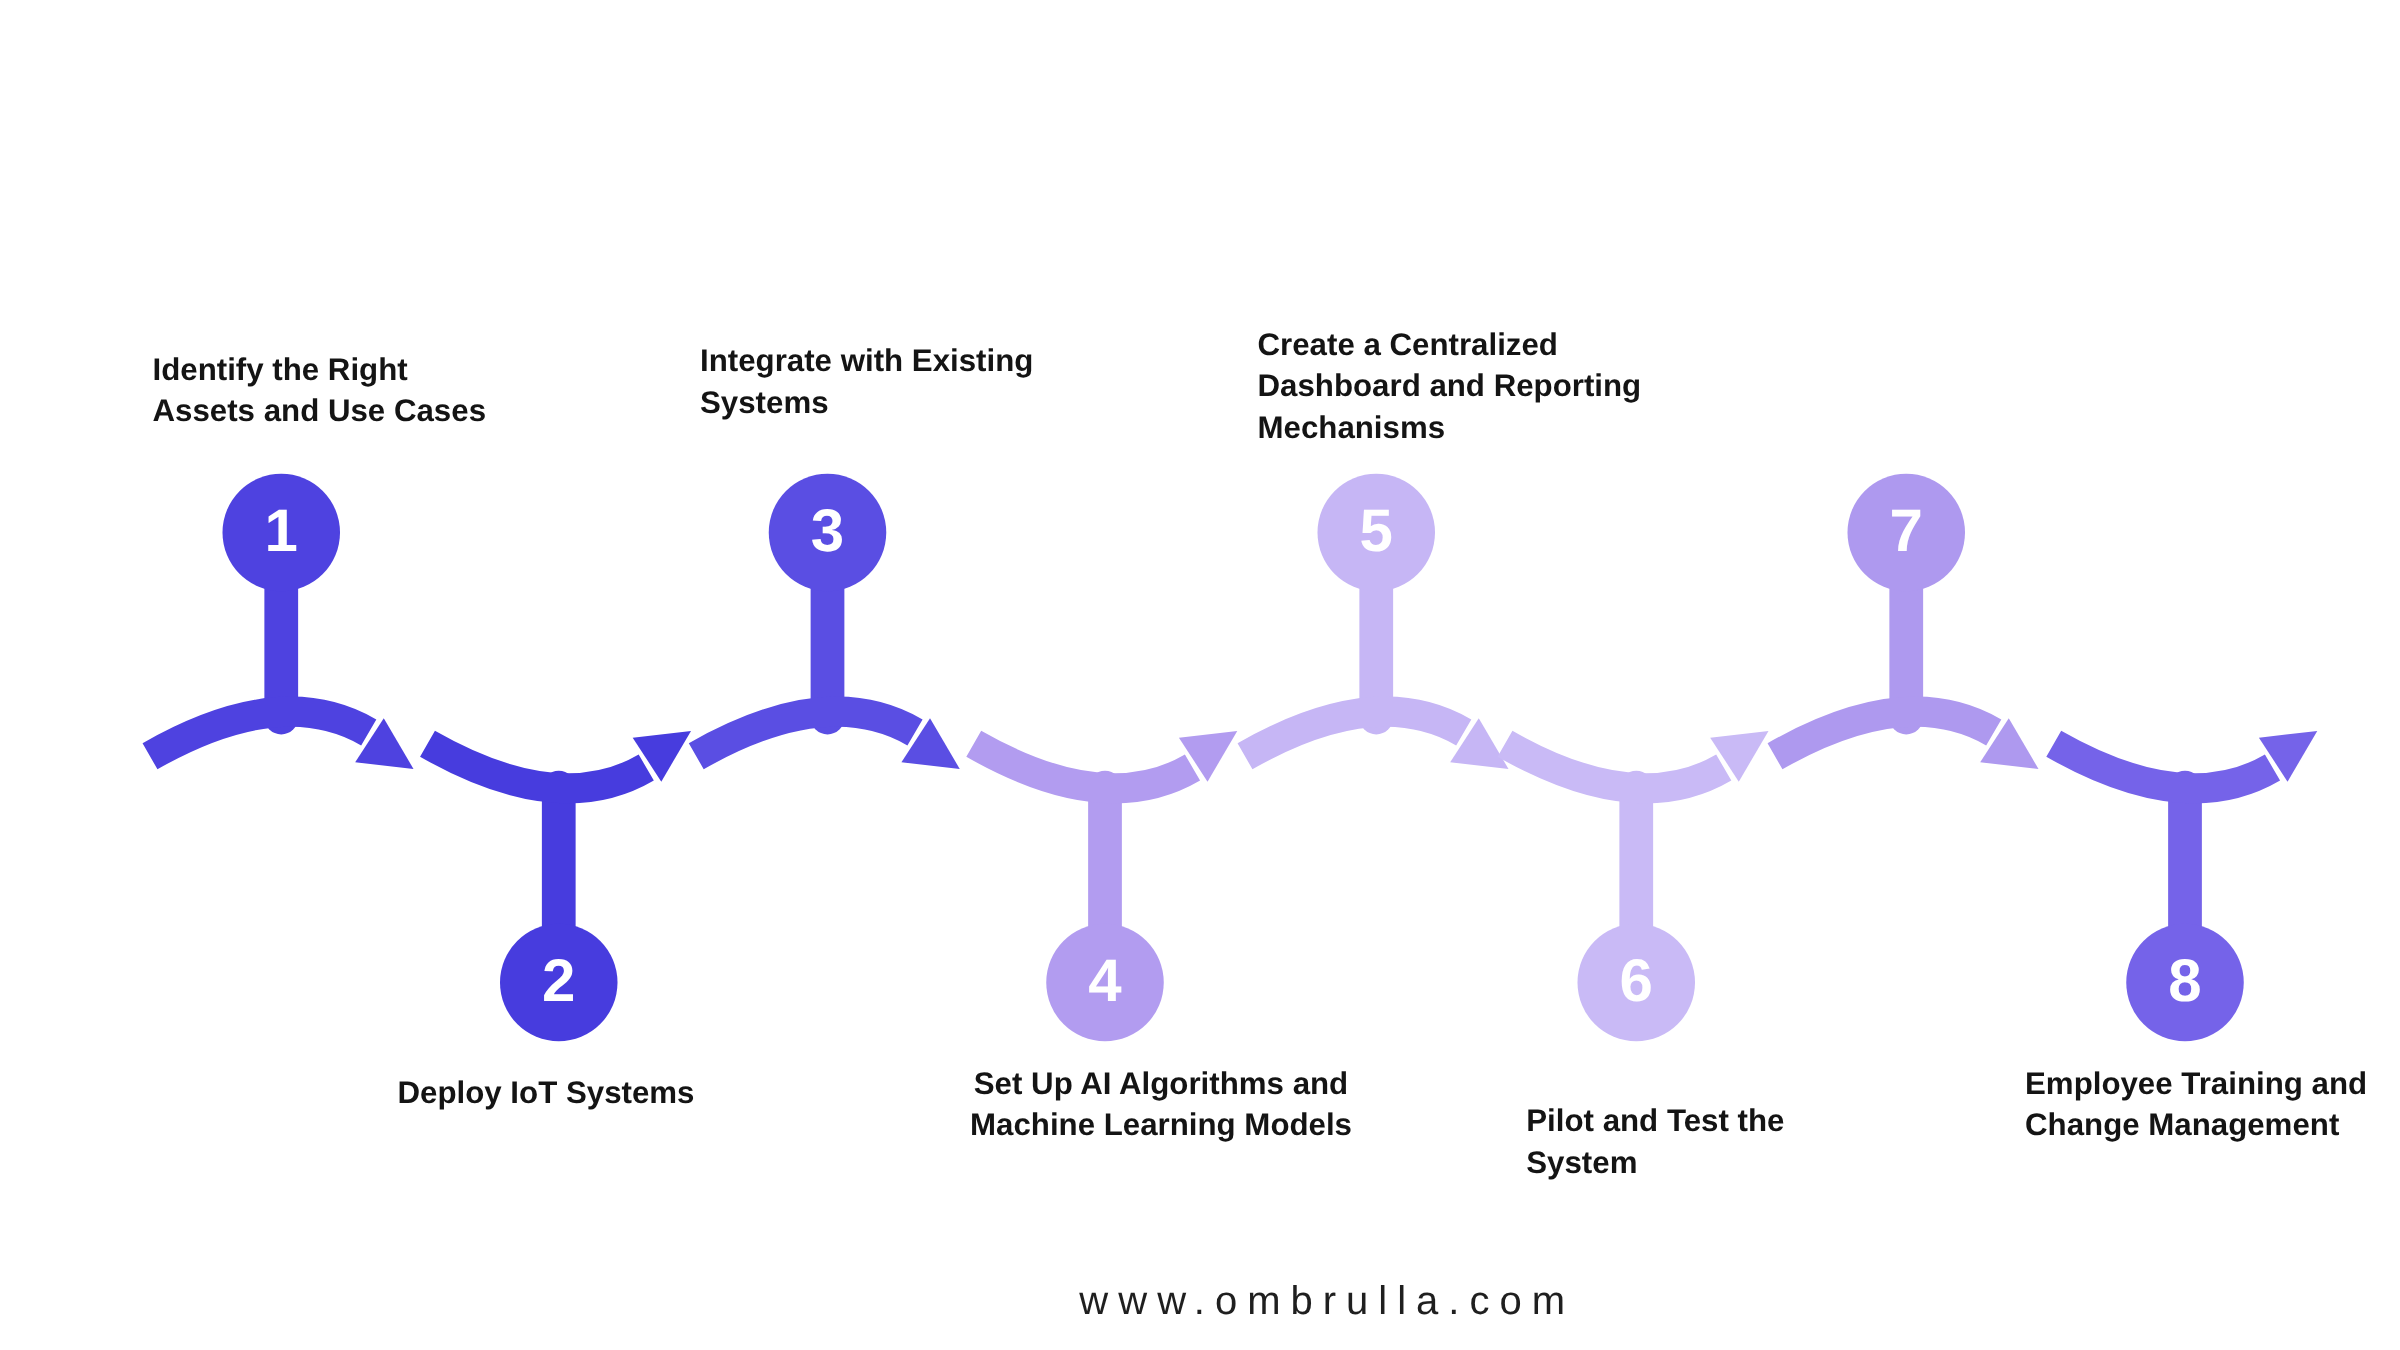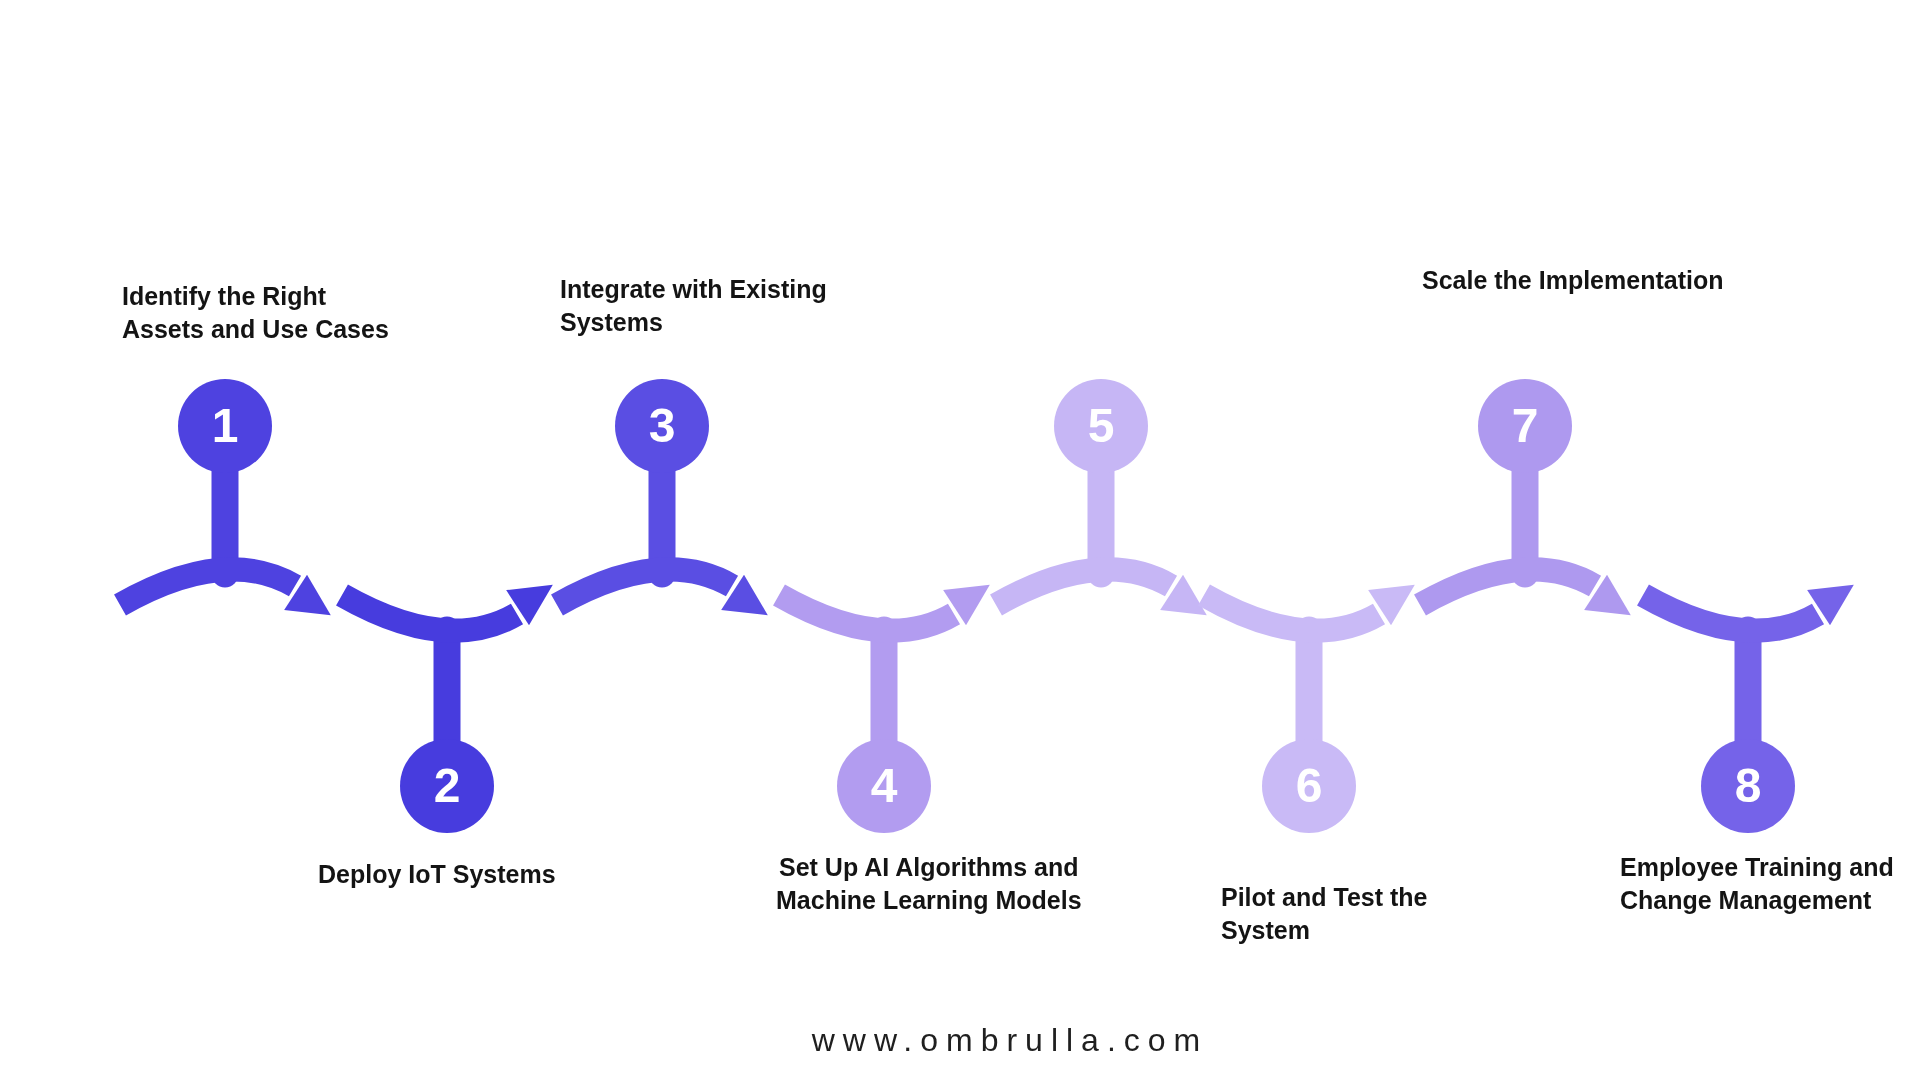--- a/index.html
+++ b/index.html
@@ -27,21 +27,21 @@
   
   .lbl0{left:122px;top:280px;}
   .lbl1{left:318px;top:858px;}
   .lbl2{left:560px;top:273px;}
   .lbl3{left:776px;top:851px;text-align:center;}
   .lbl4{left:1006px;top:260px;}
   .lbl5{left:1221px;top:841px;margin-top:40px;}
   .lbl6{left:1422px;top:264px;}
   .lbl7{left:1620px;top:851px;}
   .footer{
-    position:absolute;left:760px;top:1022px;width:500px;text-align:center;
+    position:absolute;left:760px;top:1022px;width:500px;text-align:right;
     z-index:2;color:#1f1f1f;font-size:32px;font-weight:400;letter-spacing:8px;
   }
 </style>
 </head>
 <body>
 
 <div class="stage">
 
   <svg id="wave" viewBox="0 0 1920 1080">
       <line x1="225" y1="440" x2="225" y2="574" stroke="#4E42E0" stroke-width="27" stroke-linecap="round"></line>
@@ -95,20 +95,22 @@
     <span class="num">8</span>
   </div>
 
   <div class="step-label lbl0">Identify the Right
 Assets and Use Cases</div>
   <div class="step-label lbl1">Deploy IoT Systems</div>
   <div class="step-label lbl2">Integrate with Existing
 Systems</div>
   <div class="step-label lbl3">Set Up AI Algorithms and
 Machine Learning Models</div>
+  <div class="step-label lbl4">Create a Centralized
+Dashboard and Reporting
+Mechanisms</div>
   <div class="step-label lbl5">Pilot and Test the
 System</div>
-  <div class="step-label lbl6">Scale the Implementation</div>
   <div class="step-label lbl7">Employee Training and
 Change Management</div>
 
   <div class="footer">www.ombrulla.com</div>
 </div>
 
 </body></html>

